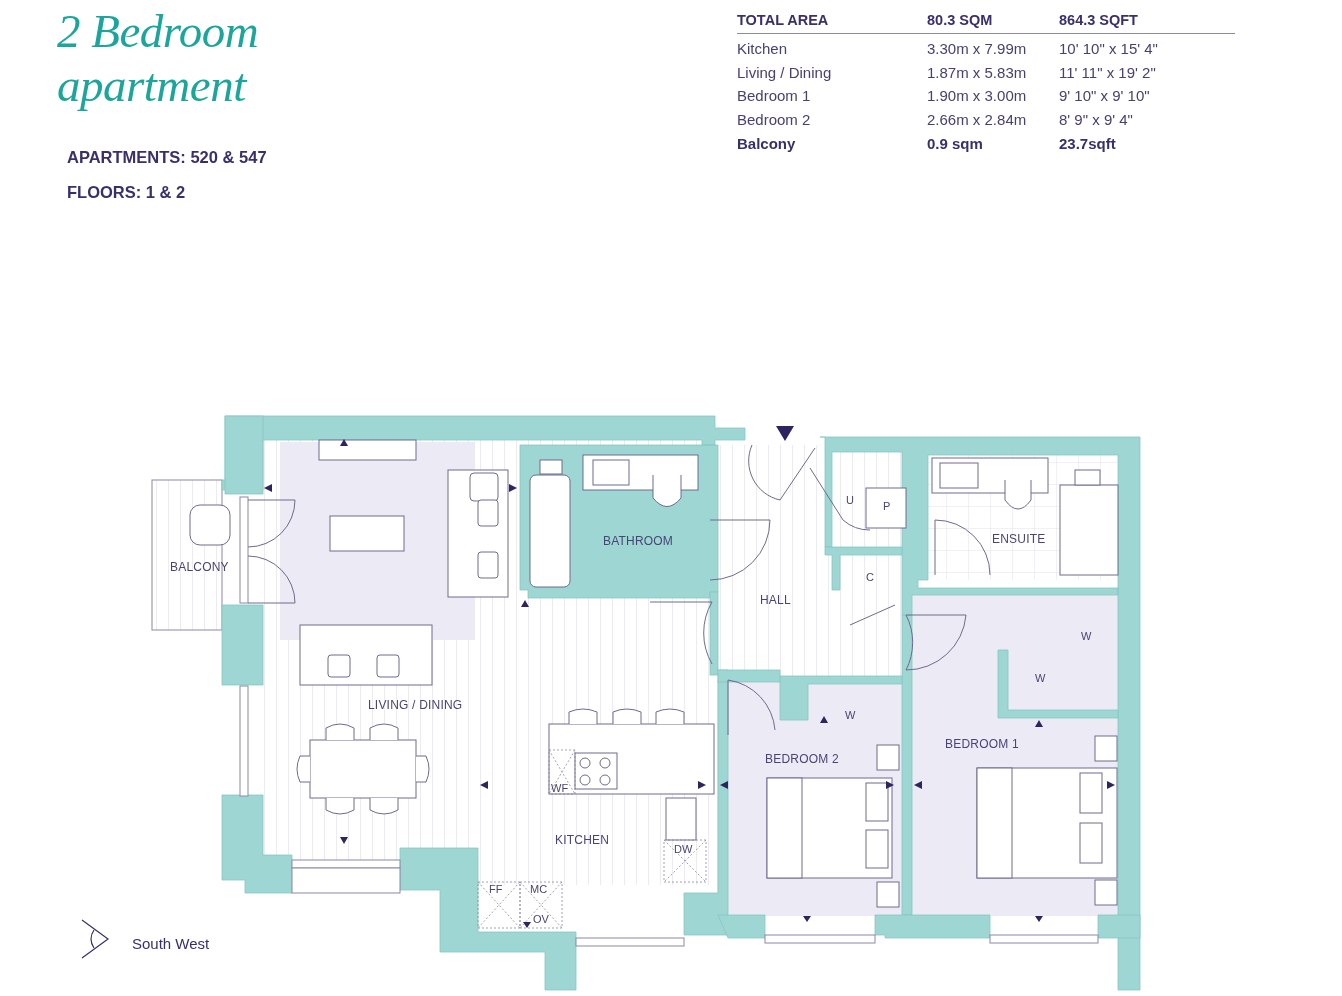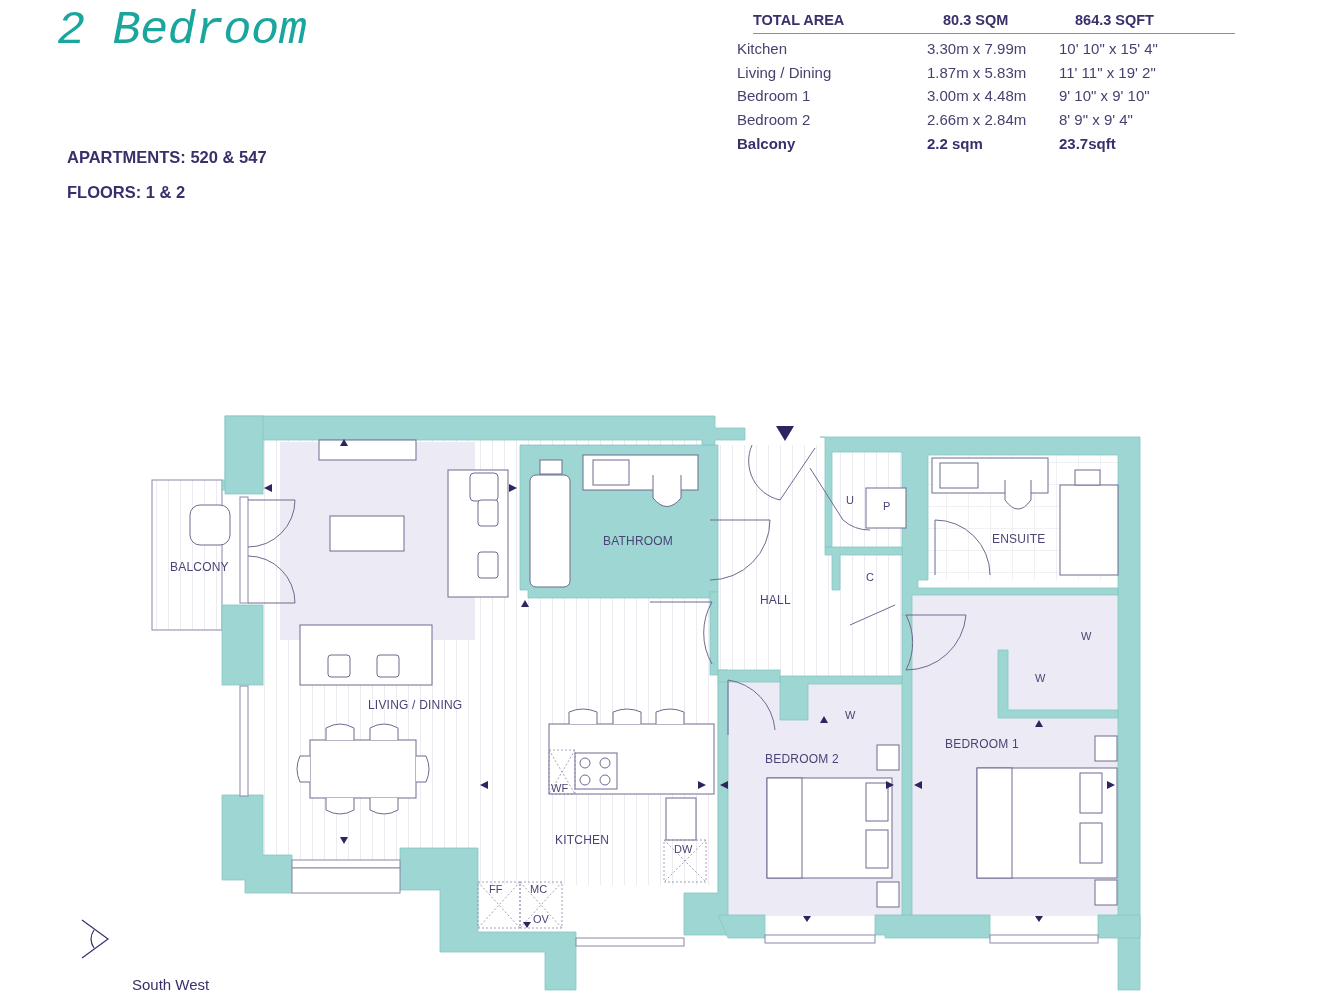--- a/index.html
+++ b/index.html
@@ -1,54 +1,55 @@
 <!DOCTYPE html>
 <html><head>
 <meta charset="utf-8">
 <style>
   * { box-sizing: border-box; margin: 0; padding: 0; }
   html, body { width: 1342px; height: 996px; background: #ffffff; overflow: hidden; }
   body { position: relative; font-family: "Liberation Sans", sans-serif; color: #3a2f6b; }
 
   .title {
     position: absolute; left: 57px; top: 4px;
-    font-family: Liberation Mono, monospace;
+    font-family: Liberation Serif, serif;
     font-style: italic; font-size: 47px; line-height: 54px;
     color: #1aa59d; letter-spacing: -0.5px;
   }
   .title span { display: block; }
 
   .meta { position: absolute; left: 67px; font-weight: bold; font-size: 16.5px; color: #3a2f6b; }
   .meta.apts { top: 148px; }
   .meta.floors { top: 183px; text-align: center; }
 
   .area-table { position: absolute; left: 737px; top: 10px; width: 498px; font-size: 15px; color: #3a2f6b; }
   .area-row { display: flex; height: 23.7px; align-items: center; }
   .area-row .c1 { width: 190px; }
   .area-row .c2 { width: 132px; text-align: left; }
   .area-row .c3 { flex: 1; text-align: left; }
-  .area-row.head { font-weight: bold; font-size: 14.5px; border-bottom: 1.5px solid #8e89aa; padding-bottom: 2px; margin-bottom: 3px; margin-left: 16px; }
+  .area-row.head { font-weight: bold; font-size: 14.5px; border-bottom: 1.5px solid #8e89aa; padding-bottom: 2px; margin-bottom: 3px; }
   .area-row.bold { font-weight: bold; }
   .area-row.light { font-weight: normal; color: #4a4070; }
 
   .plan { position: absolute; left: 0; top: 0; }
 
   .compass { position: absolute; left: 80px; top: 918px; }
-  .compass-label { position: absolute; left: 132px; top: 976px; font-size: 15px; color: #3a2f6b; }
+  .compass-label { position: absolute; left: 132px; top: 935px; font-size: 15px; color: #3a2f6b; }
 
   .room-label {
     font-family: "Liberation Sans", sans-serif; font-size: 12px; fill: #4a4476; letter-spacing: 0.2px;
   }
   .small-label { font-family: "Liberation Sans", sans-serif; font-size: 11px; fill: #4a4476; }
 </style>
 </head>
 <body>
 
 <div class="title">
   <span>2 Bedroom</span>
+  <span>apartment</span>
 </div>
 <div class="meta apts">APARTMENTS: 520 &amp; 547</div>
 <div class="meta floors">FLOORS: 1 &amp; 2</div>
 
 <div class="area-table">
   <div class="area-row head">
     <div class="c1">TOTAL AREA</div>
     <div class="c2">80.3 SQM</div>
     <div class="c3">864.3 SQFT</div>
   </div>
@@ -57,31 +58,31 @@
     <div class="c2">3.30m x 7.99m</div>
     <div class="c3">10' 10" x 15' 4"</div>
   </div>
   <div class="area-row light">
     <div class="c1">Living / Dining</div>
     <div class="c2">1.87m x 5.83m</div>
     <div class="c3">11' 11" x 19' 2"</div>
   </div>
   <div class="area-row light">
     <div class="c1">Bedroom 1</div>
-    <div class="c2">3.00m x 4.48m</div>
+    <div class="c2">1.90m x 3.00m</div>
     <div class="c3">9' 10" x 9' 10"</div>
   </div>
   <div class="area-row light">
     <div class="c1">Bedroom 2</div>
     <div class="c2">2.66m x 2.84m</div>
     <div class="c3">8' 9" x 9' 4"</div>
   </div>
   <div class="area-row bold">
     <div class="c1">Balcony</div>
-    <div class="c2">2.2 sqm</div>
+    <div class="c2">0.9 sqm</div>
     <div class="c3">23.7sqft</div>
   </div>
 </div>
 
 <svg class="plan" width="1342" height="996" viewBox="0 0 1342 996">
   <defs>
     <pattern id="boards" width="12" height="20" patternUnits="userSpaceOnUse">
       <rect width="12" height="20" fill="#ffffff"></rect>
       <line x1="0" y1="0" x2="0" y2="20" stroke="#d9d7e4" stroke-width="1"></line>
     </pattern>

